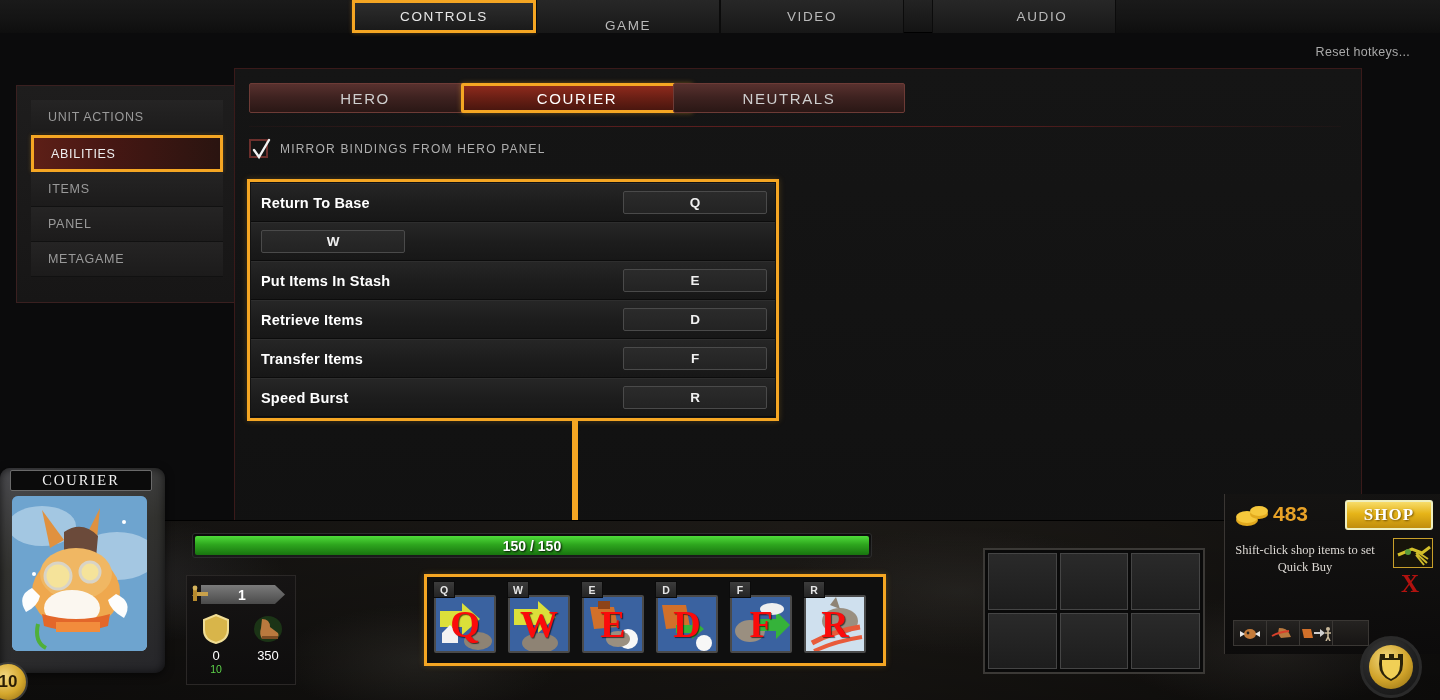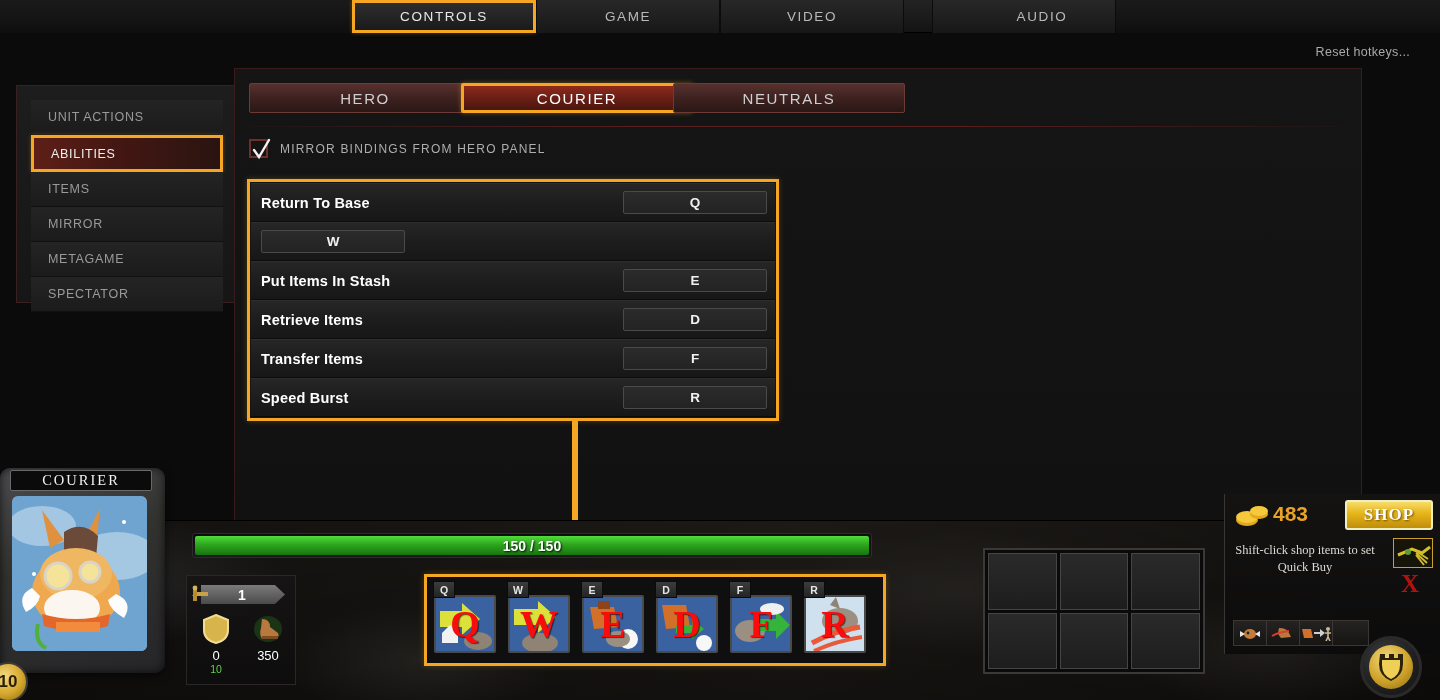--- a/index.html
+++ b/index.html
@@ -31,21 +31,21 @@
     border-left: 1px solid #0b0b0b; border-right: 1px solid #0b0b0b;
     cursor: pointer; user-select: none;
   }
   .ttab.sel {
     color: #e8e8e8;
     border: 3px solid #f5a623;
     background: linear-gradient(180deg, #2d2d2d 0%, #232323 55%, #1a1a1a 100%);
     box-shadow: 0 0 4px rgba(245,166,35,.35);
   }
   .ttab.t0 { left: 352px; }
-  .ttab.t1 { left: 536px; }
+  .ttab.t1 { left: 536px; align-items: flex-end; }
   .ttab.t2 { left: 720px; }
   .ttab.t3 { left: 932px; padding-left: 36px; }
 
   
   .reset-link {
     position: absolute; right: 30px; top: 45px;
     color: #a9a9a9; font-size: 12.5px; letter-spacing: .3px; cursor: pointer;
   }
 
   
@@ -354,27 +354,24 @@
     <div class="side-item">
         <span>UNIT ACTIONS</span>
       </div>
     <div class="side-item sel">
         <span>ABILITIES</span>
       </div>
     <div class="side-item">
         <span>ITEMS</span>
       </div>
     <div class="side-item">
-        <span>MIRROR</span>
+        <span>PANEL</span>
       </div>
     <div class="side-item">
         <span>METAGAME</span>
-      </div>
-    <div class="side-item">
-        <span>SPECTATOR</span>
       </div>
   </div>
 
   <div class="mainpanel">
 
     <div class="subtabs">
       <div class="stab s0">
           <span>HERO</span>
         </div>
       <div class="stab s1 sel">

